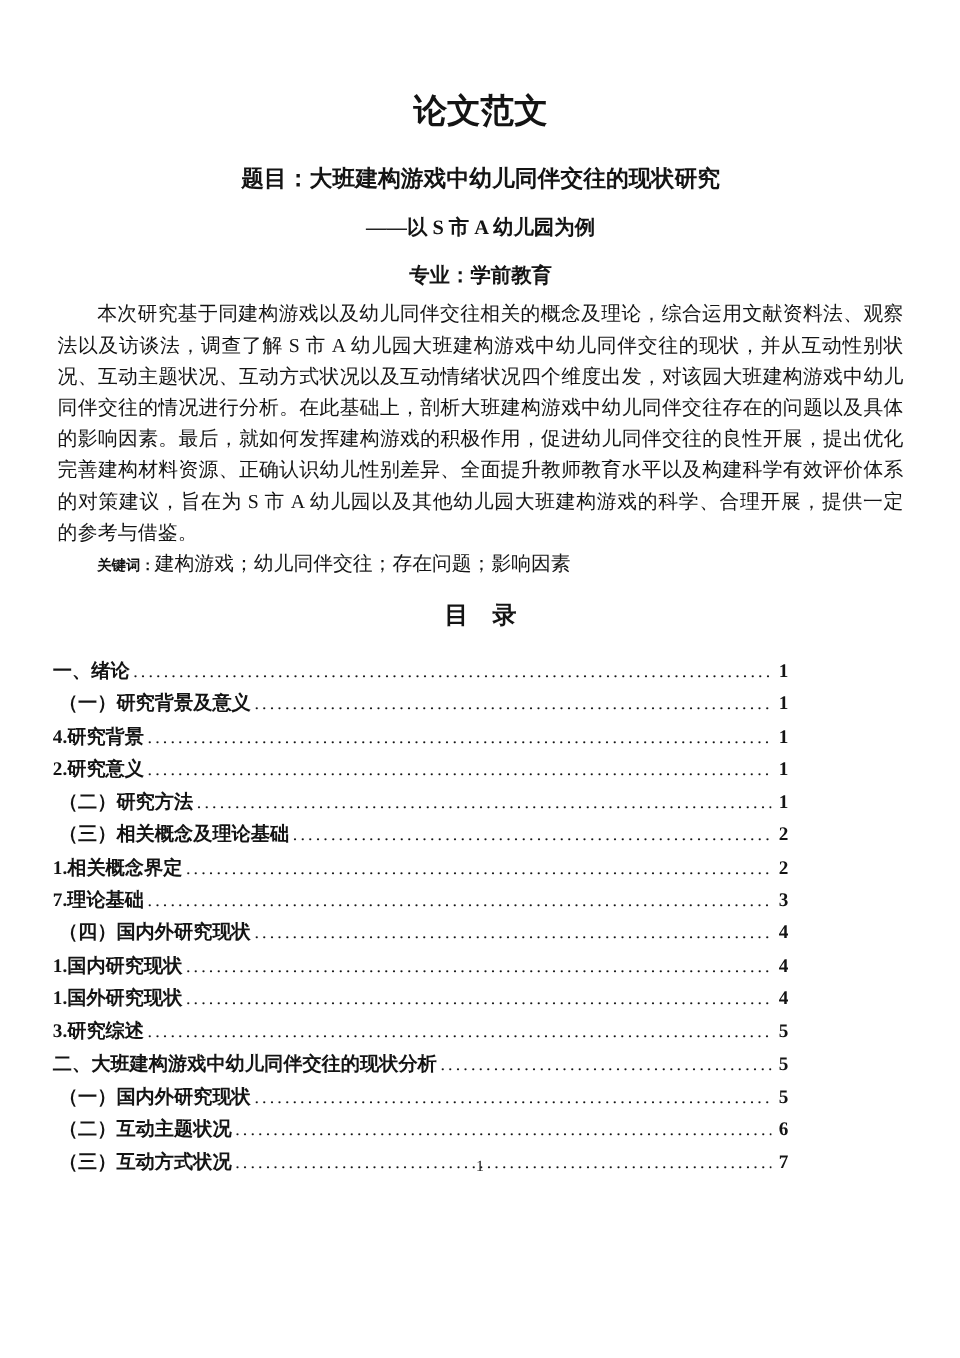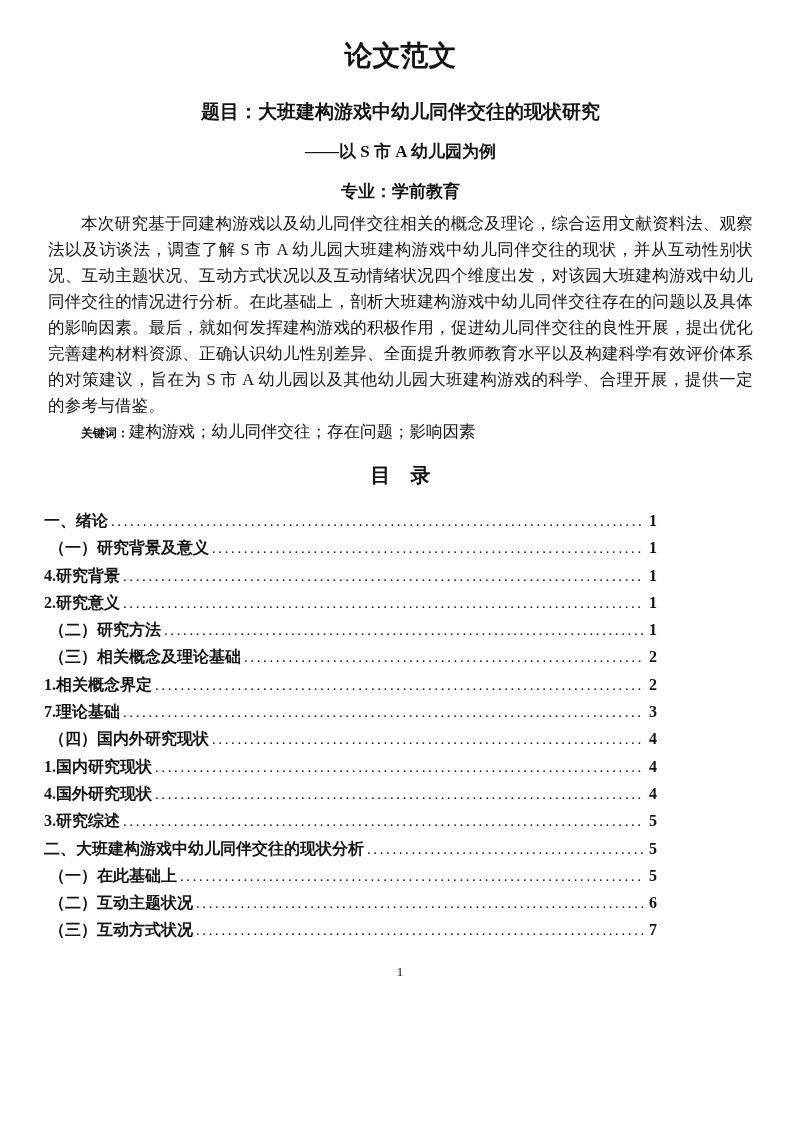--- a/index.html
+++ b/index.html
@@ -6,21 +6,21 @@
   html, body { background: #ffffff; }
   body {
     width: 800px; height: 1132px;
     font-family: "Liberation Serif", "DejaVu Serif", serif;
     color: #141414;
   }
   .page {
     position: relative;
     width: 800px; height: 1132px;
     background: #ffffff;
-    padding: 38px 47px 0 48px;
+    padding: 76px 47px 0 48px;
     overflow: hidden;
   }
   .doc-title {
     text-align: center;
     font-size: 28px;
     font-weight: bold;
     line-height: 35px;
   }
   .title-line {
     text-align: center;
@@ -169,36 +169,36 @@
     <span class="toc-label">（四）国内外研究现状</span>
     <span class="toc-dots"></span>
     <span class="toc-page">4</span>
   </div>
       <div class="toc-row l3">
     <span class="toc-label">1.国内研究现状</span>
     <span class="toc-dots"></span>
     <span class="toc-page">4</span>
   </div>
       <div class="toc-row l3">
-    <span class="toc-label">4.国外研究现状</span>
+    <span class="toc-label">1.国外研究现状</span>
     <span class="toc-dots"></span>
     <span class="toc-page">4</span>
   </div>
       <div class="toc-row l3">
     <span class="toc-label">3.研究综述</span>
     <span class="toc-dots"></span>
     <span class="toc-page">5</span>
   </div>
       <div class="toc-row l1">
     <span class="toc-label">二、大班建构游戏中幼儿同伴交往的现状分析</span>
     <span class="toc-dots"></span>
     <span class="toc-page">5</span>
   </div>
       <div class="toc-row l2">
-    <span class="toc-label">（一）在此基础上</span>
+    <span class="toc-label">（一）国内外研究现状</span>
     <span class="toc-dots"></span>
     <span class="toc-page">5</span>
   </div>
       <div class="toc-row l2">
     <span class="toc-label">（二）互动主题状况</span>
     <span class="toc-dots"></span>
     <span class="toc-page">6</span>
   </div>
       <div class="toc-row l2">
     <span class="toc-label">（三）互动方式状况</span>

